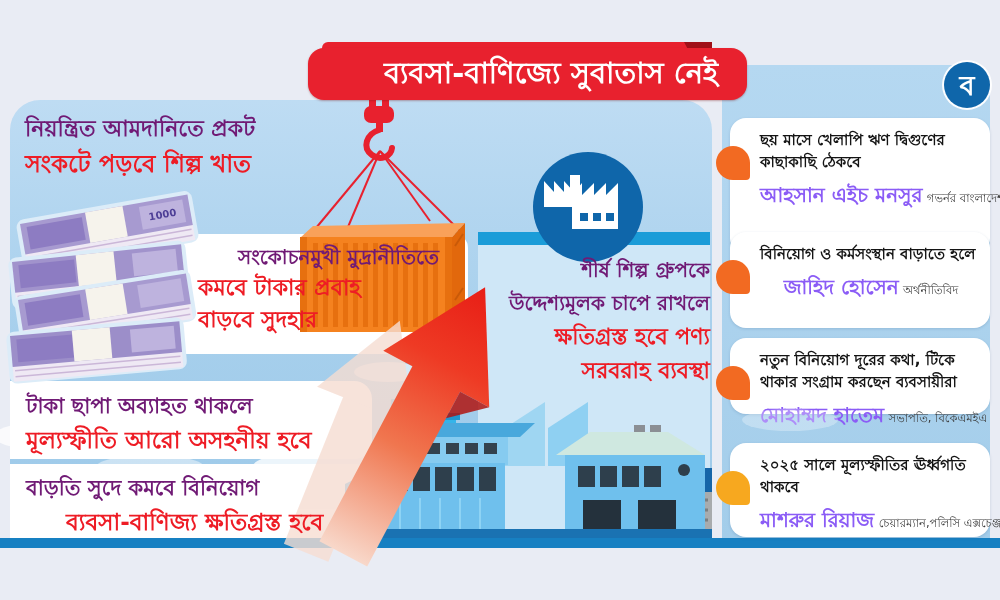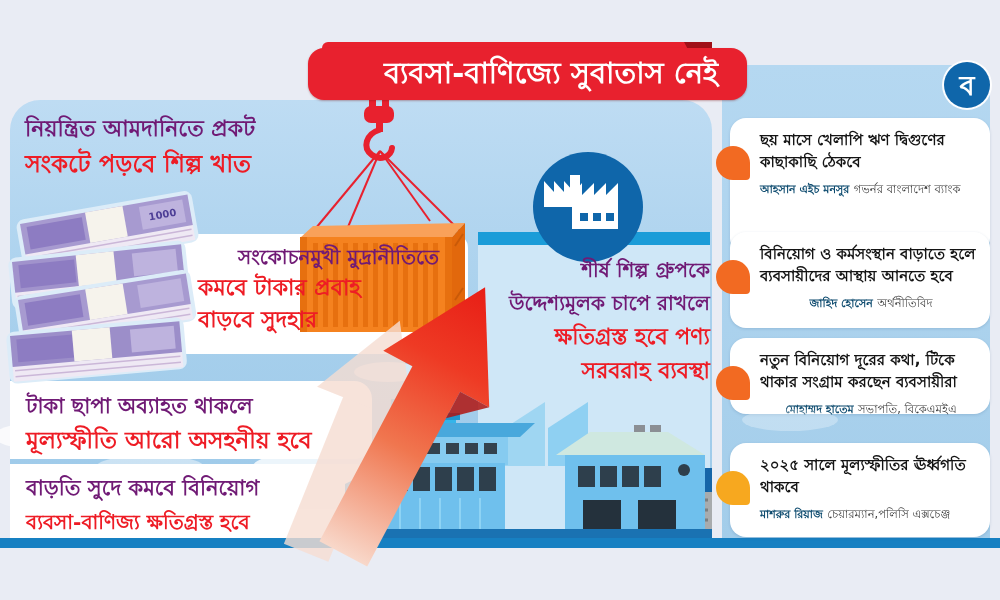--- a/index.html
+++ b/index.html
@@ -30,37 +30,37 @@
   .p1 .lead{font-size:22px;line-height:34px;}
   .p1 .em{font-size:24px;line-height:36px;}
   .p2{left:198px;top:242px;}
   .p2 .lead{font-size:20px;line-height:30px;margin-left:40px;}
   .p2 .em{font-size:22px;line-height:32px;}
   .p3{left:26px;top:390px;}
   .p3 .lead{font-size:21px;line-height:32px;}
   .p3 .em{font-size:23px;line-height:36px;}
   .p4{left:26px;top:472px;}
   .p4 .lead{font-size:21px;line-height:32px;}
-  .p4 .em{font-size:20px;line-height:36px;}
+  .p4 .em{font-size:23px;line-height:36px;margin-left:40px;}
   .center-msg{left:478px;top:254px;width:232px;text-align:right;}
   .center-msg .lead{font-size:20px;line-height:33px;}
   .center-msg .em{font-size:22px;line-height:34px;}
   
   .banner{position:absolute;left:308px;top:48px;width:392px;height:52px;z-index:4;border-radius:16px;
     display:flex;align-items:center;justify-content:center;box-shadow:0 1px 2px rgba(120,20,20,.35);}
   .banner-title{color:#fff;font-size:29px;font-weight:bold;white-space:nowrap;}
   
   .card{position:absolute;left:730px;width:260px;background:#fff;border-radius:16px;z-index:2;
     box-shadow:0 1px 3px rgba(40,80,120,.18);}
   .card .dot{position:absolute;left:-14px;top:28px;width:34px;height:34px;border-radius:50% 50% 4px 50%;}
   .card .body{position:relative;padding:11px 8px 6px 30px;z-index:1;}
   .card .q{font-size:15px;font-weight:bold;color:#141414;line-height:22px;white-space:nowrap;}
   .card .attr{margin-top:7px;font-size:14px;color:#222;white-space:nowrap;}
   .attr-center{text-align:center;}
-  .card .name{font-weight:bold;font-size:11px;color:#0c4a6e;}
+  .card .name{font-weight:bold;font-size:20px;color:#8b5cf6;}
   .card .role{font-size:11.5px;color:#3c3c3c;text-align:center;}
   .c1{top:118px;height:136px;} .c2{top:232px;height:96px;}
   .c3{top:338px;height:76px;} .c4{top:443px;height:94px;}
   
   .logo{position:absolute;left:944px;top:62px;width:46px;height:46px;border-radius:50%;z-index:4;
     display:flex;align-items:center;justify-content:center;box-shadow:0 0 0 2px rgba(255,255,255,.95);}
   .logo span{color:#fff;font-size:27px;font-weight:bold;line-height:1;}
   .illus{z-index:3;pointer-events:none;}
 </style>
 </head>
@@ -312,21 +312,20 @@
       <div class="attr">
         <span class="name">আহসান এইচ মনসুর</span>
         <span class="role">গভর্নর বাংলাদেশ ব্যাংক</span>
       </div>
     </div>
   </div>
   <div class="card c2">
     <div class="dot" style="background: rgb(242, 106, 34);"></div>
     <div class="body">
       <div class="q">বিনিয়োগ ও কর্মসংস্থান বাড়াতে হলে</div>
-      <div class="q">ব্যবসায়ীদের আস্থায় আনতে হবে</div>
       <div class="attr attr-center">
         <span class="name">জাহিদ হোসেন</span>
         <span class="role">অর্থনীতিবিদ</span>
       </div>
     </div>
   </div>
   <div class="card c3">
     <div class="dot" style="background: rgb(242, 106, 34);"></div>
     <div class="body">
       <div class="q">নতুন বিনিয়োগ দূরের কথা, টিকে</div>

